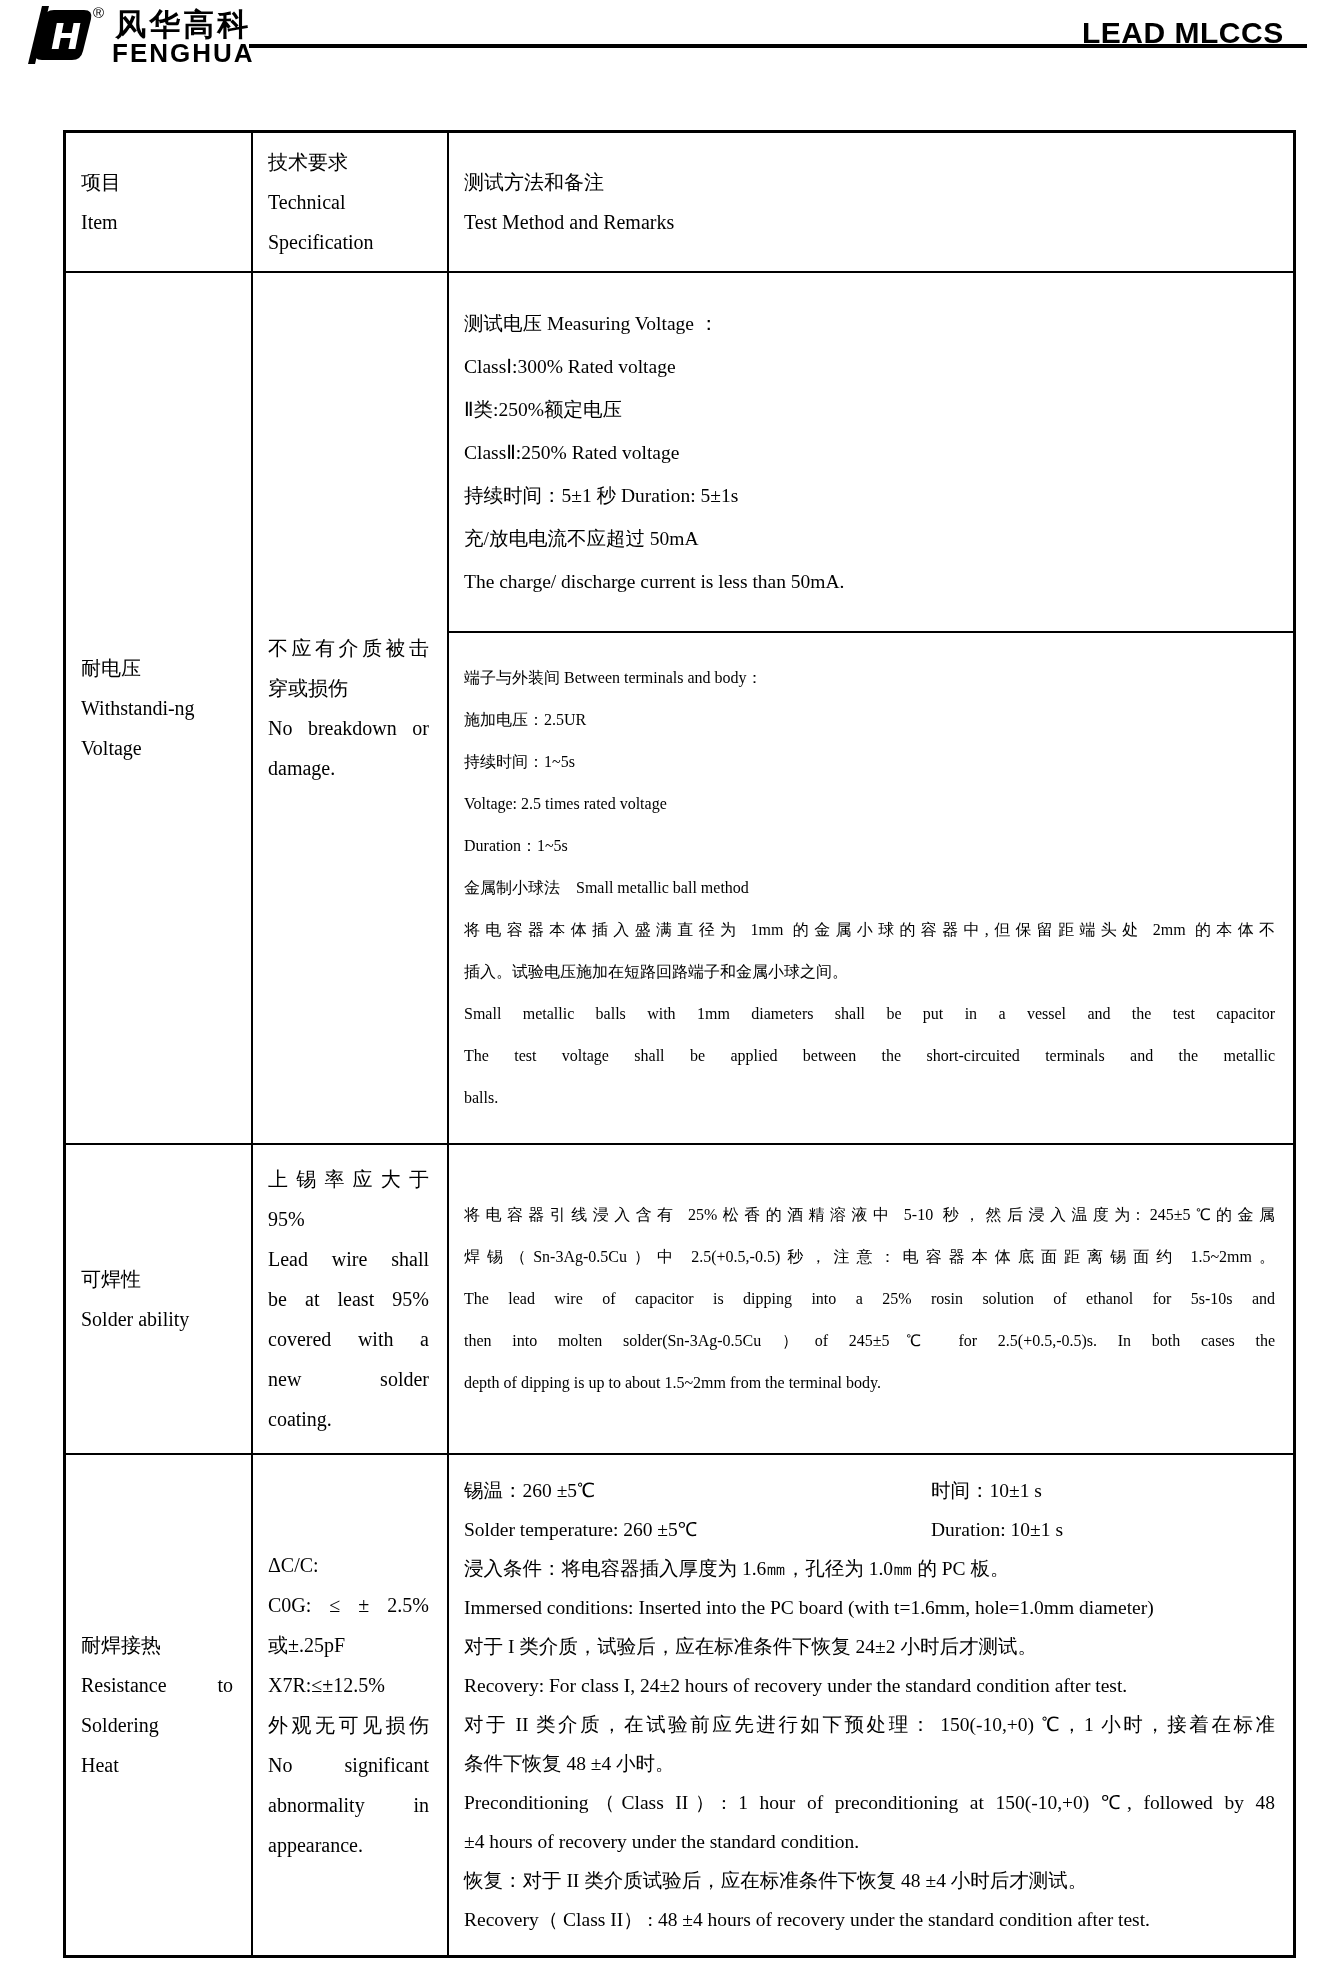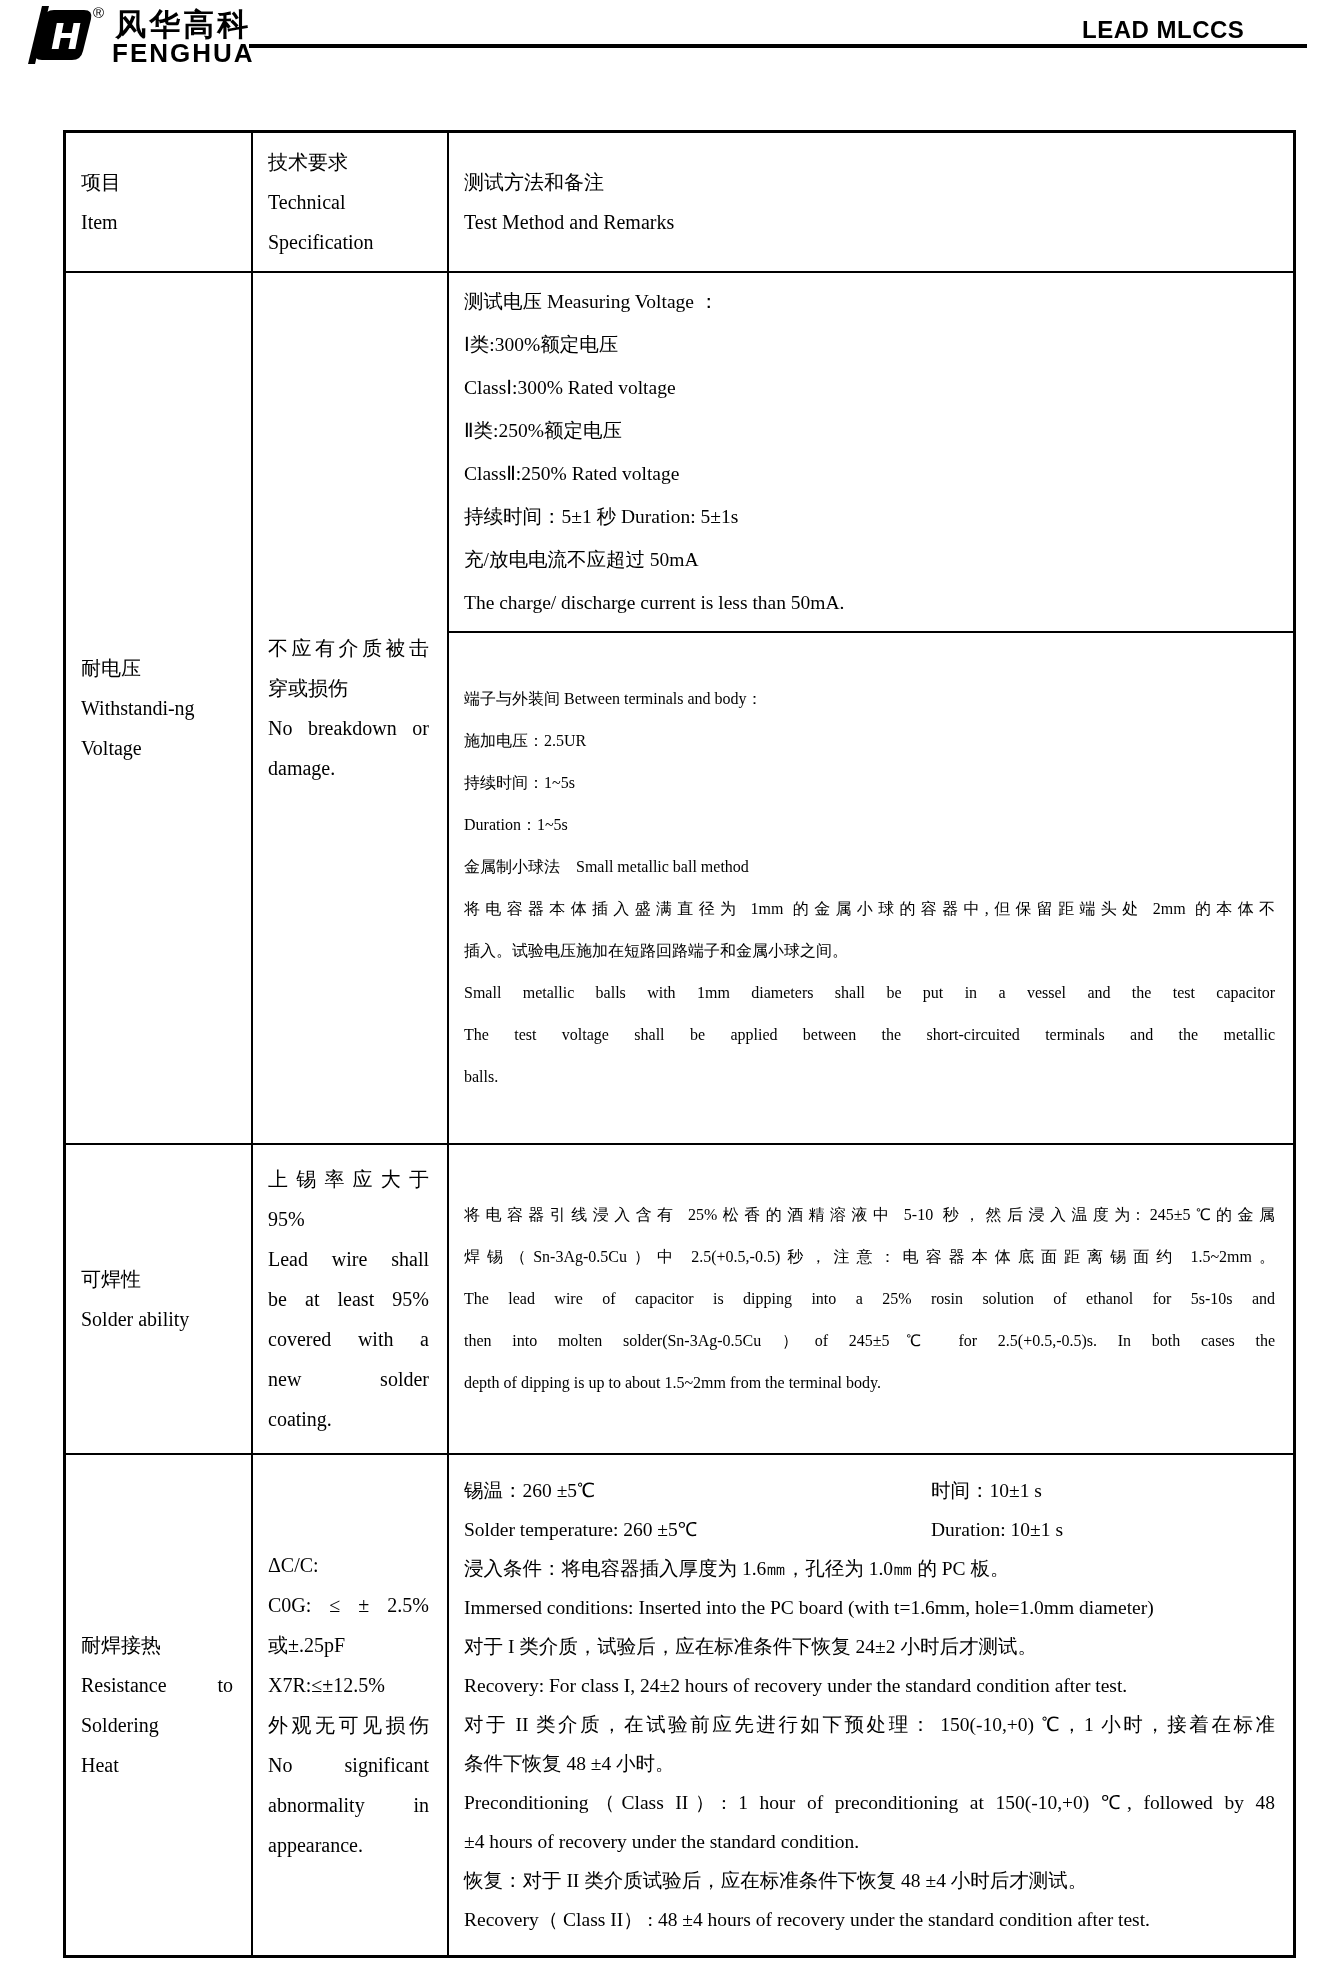--- a/index.html
+++ b/index.html
@@ -7,21 +7,21 @@
     width:1330px;height:1977px;background:#fff;position:relative;
     font-family:"Liberation Sans","DejaVu Sans",sans-serif;color:#000;
     overflow:hidden;
   }
   
   .logo{position:absolute;left:18px;top:6px;}
   .regmark{position:absolute;left:93px;top:4px;font-size:15px;}
   .brand{position:absolute;left:112px;top:9px;text-align:center;}
   .brand-zh{font-size:31px;font-weight:bold;letter-spacing:3px;line-height:32px;}
   .brand-en{font-size:26px;font-weight:bold;letter-spacing:2px;line-height:25px;}
-  .doc-title{position:absolute;top:16px;left:1082px;font-size:24px;font-weight:bold;letter-spacing:.5px;}
+  .doc-title{position:absolute;top:16px;left:1082px;font-size:30px;font-weight:bold;letter-spacing:.5px;}
   .rule{position:absolute;left:249px;top:44px;width:1058px;height:4px;background:#000;}
   
   .tbl{
     position:absolute;left:63px;top:130px;width:1233px;height:1828px;
     box-sizing:border-box;border:3px solid #000;
     display:grid;grid-template-columns:187px 196px 1fr;
     grid-template-rows:140px 872px 310px 1fr;
   }
   .c{
     box-sizing:border-box;border-right:2px solid #000;border-bottom:2px solid #000;
@@ -85,32 +85,32 @@
     </div>
   <div class="c">
       <div class="ln j">不应有介质被击</div>
       <div class="ln">穿或损伤</div>
       <div class="ln j">No breakdown or</div>
       <div class="ln">damage.</div>
     </div>
   <div class="c lastcol nopad">
     <div class="blk split lh43">
         <div class="ln">测试电压 Measuring Voltage ：</div>
-        <div class="ln">Ⅰ类:300%额定电压</div>
         <div class="ln">ClassⅠ:300% Rated voltage</div>
         <div class="ln">Ⅱ类:250%额定电压</div>
         <div class="ln">ClassⅡ:250% Rated voltage</div>
         <div class="ln">持续时间：5±1 秒 Duration: 5±1s</div>
         <div class="ln">充/放电电流不应超过 50mA</div>
         <div class="ln">The charge/ discharge current is less than 50mA.</div>
       </div>
     <div class="blk grow lh42">
         <div class="ln">端子与外装间 Between terminals and body：</div>
         <div class="ln">施加电压：2.5UR</div>
         <div class="ln">持续时间：1~5s</div>
+        <div class="ln">Voltage: 2.5 times rated voltage</div>
         <div class="ln">Duration：1~5s</div>
         <div class="ln">金属制小球法　Small metallic ball method</div>
         <div class="ln j">将电容器本体插入盛满直径为 1mm 的金属小球的容器中,但保留距端头处 2mm 的本体不</div>
         <div class="ln">插入。试验电压施加在短路回路端子和金属小球之间。</div>
         <div class="ln j">Small metallic balls with 1mm diameters shall be put in a vessel and the test capacitor</div>
         <div class="ln j">The test voltage shall be applied between the short-circuited terminals and the metallic</div>
         <div class="ln">balls.</div>
       </div>
   </div>
 

